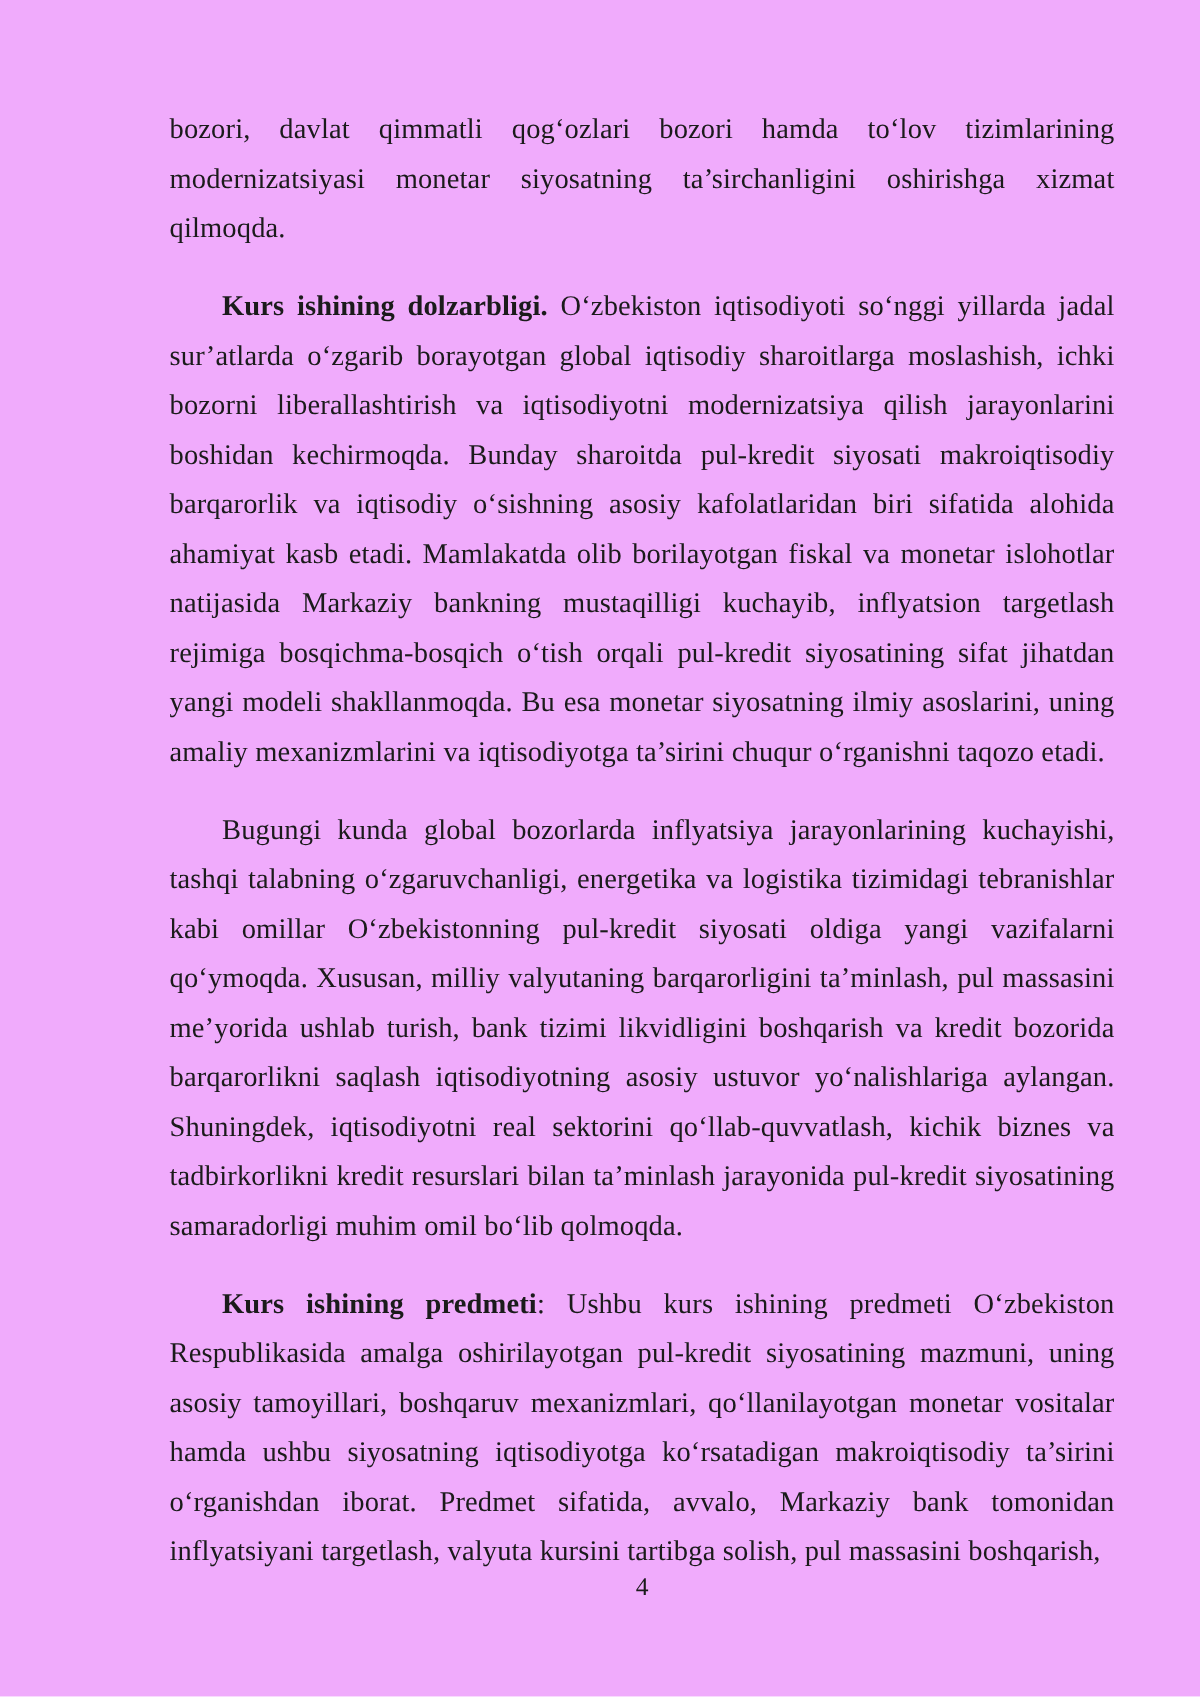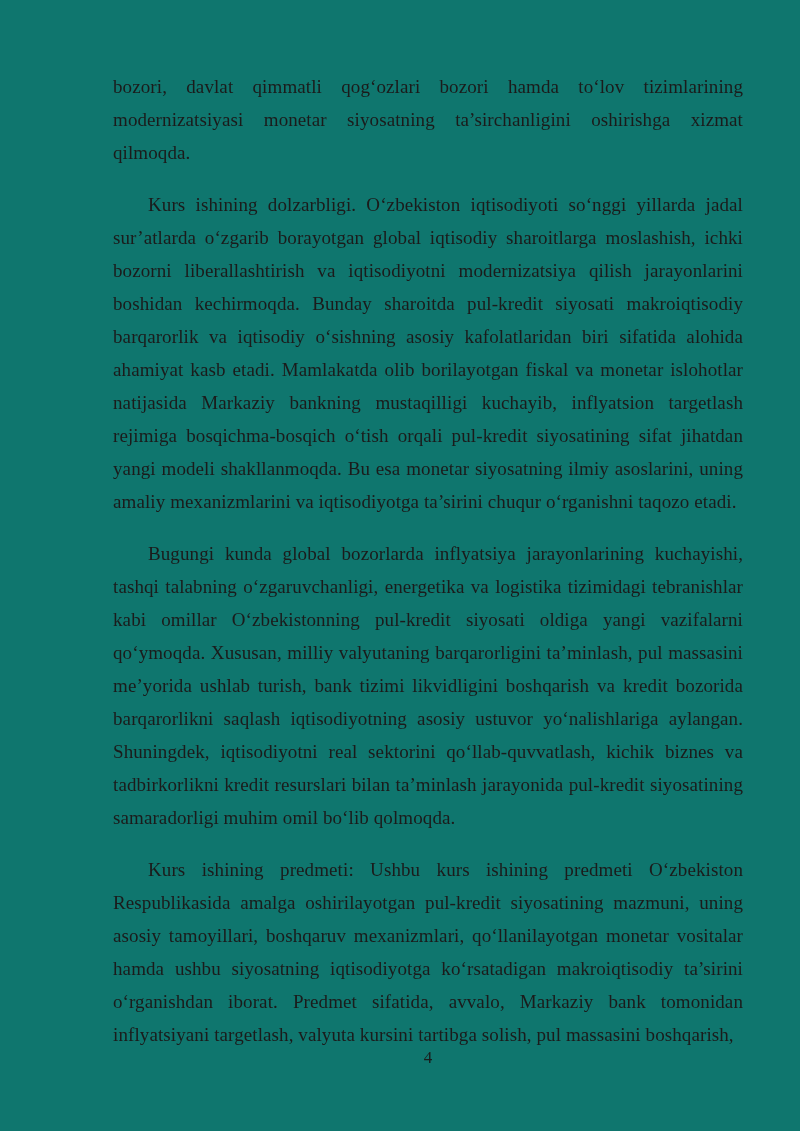--- a/index.html
+++ b/index.html
@@ -7,21 +7,21 @@
     padding: 0;
     width: 800px;
     height: 1131px;
     overflow: hidden;
     background: #ffffff;
   }
   .page {
     position: relative;
     width: 800px;
     height: 1131px;
-    background: #0f766e;
+    background: #f0abfc;
     font-family: "Liberation Serif", "DejaVu Serif", serif;
     color: #1b1b1b;
   }
   .content {
     position: absolute;
     left: 113px;
     top: 70px;
     width: 630px;
   }
   p.para {
@@ -29,21 +29,21 @@
     font-size: 19px;
     line-height: 33px;
     text-align: justify;
     text-align-last: left;
     letter-spacing: 0.1px;
   }
   p.para.indent {
     text-indent: 35px;
   }
   p.para b.lead {
-    font-weight: normal;
+    font-weight: bold;
   }
   .page-num {
     position: absolute;
     left: 113px;
     top: 1048px;
     width: 630px;
     text-align: center;
     font-size: 17px;
     line-height: 20px;
     color: #1b1b1b;

